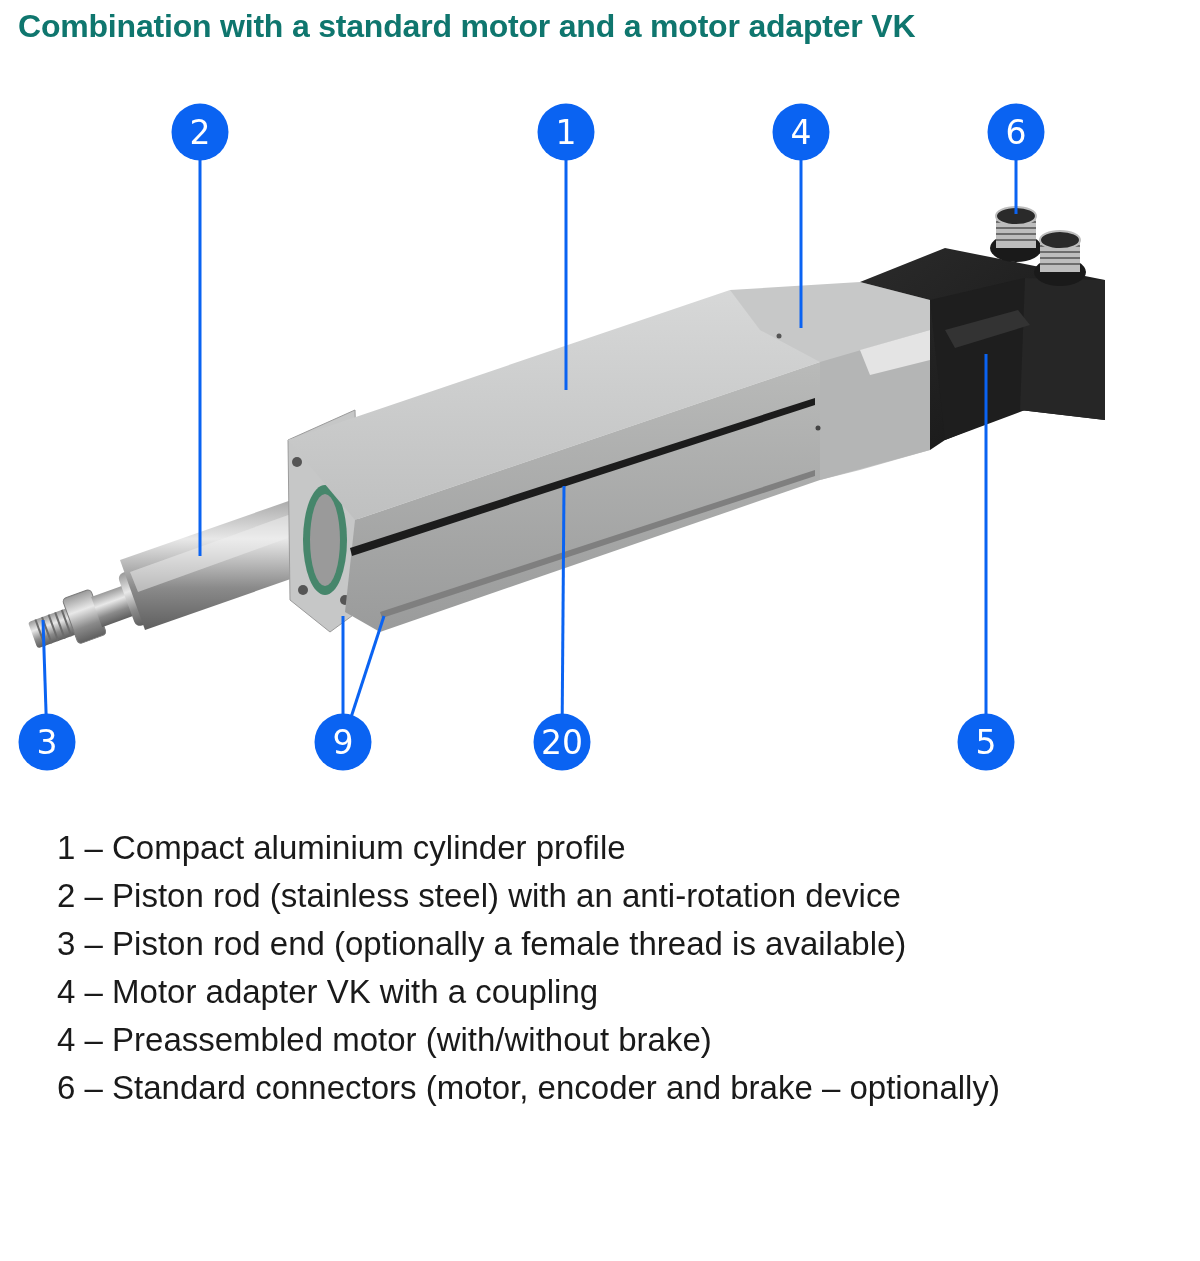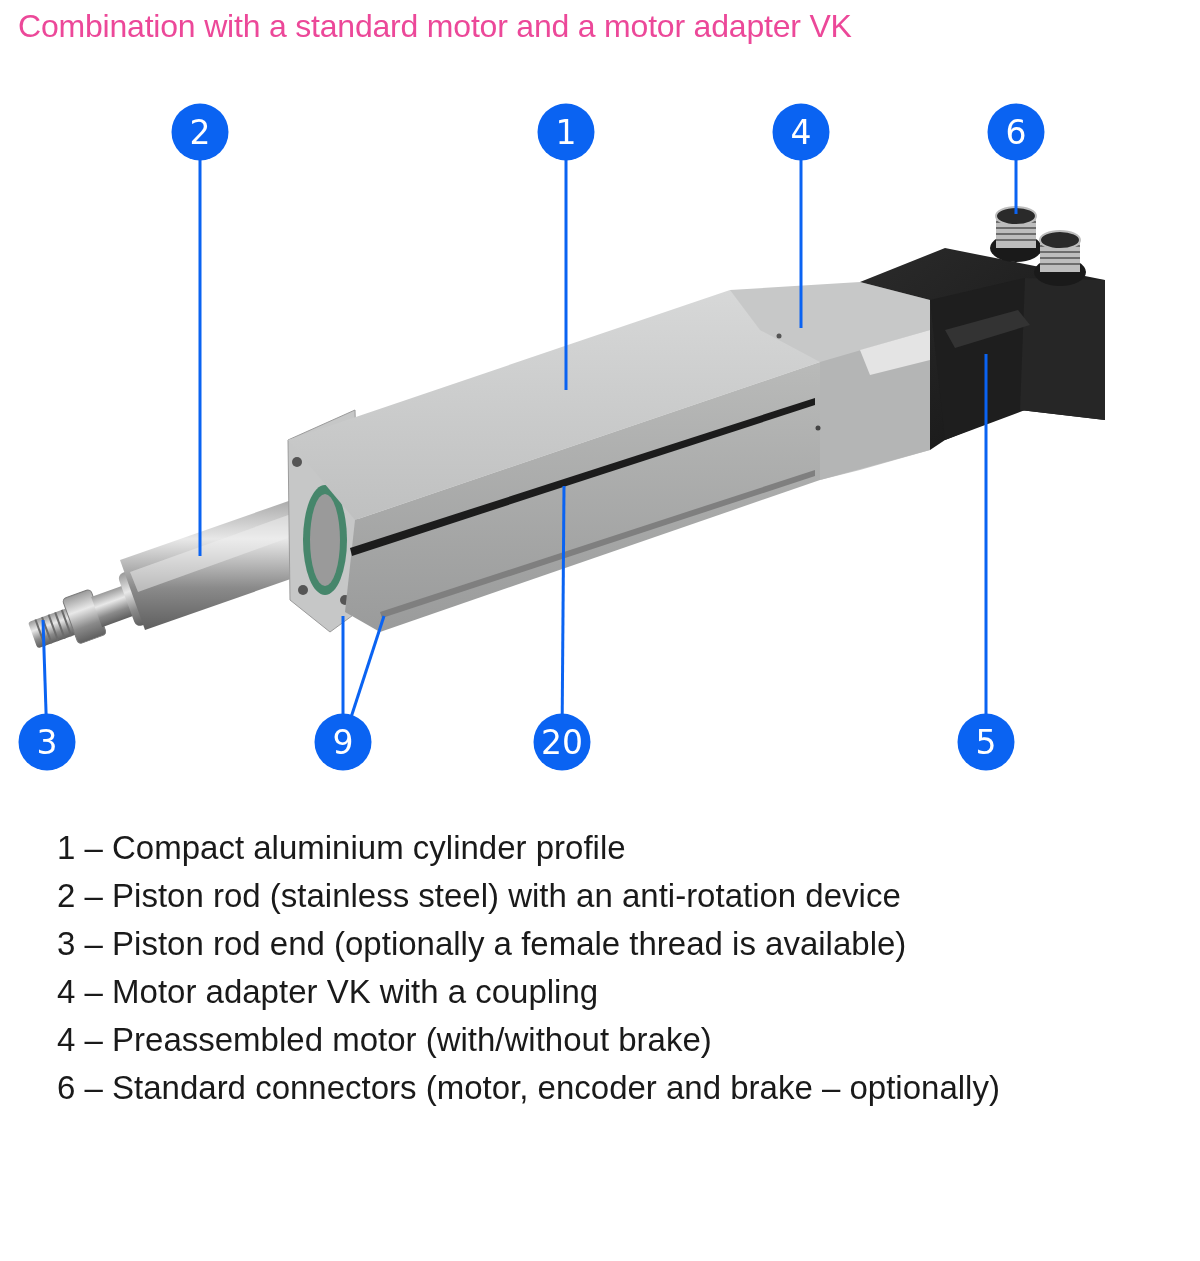--- a/index.html
+++ b/index.html
@@ -1,19 +1,19 @@
 <!DOCTYPE html>
 <html><head>
   <meta charset="utf-8">
   <style>
     html, body { margin: 0; padding: 0; background: #ffffff; }
     body { width: 1200px; height: 1261px; position: relative; overflow: hidden;
            font-family: "Liberation Sans", "DejaVu Sans", sans-serif; color: #1a1a1a; }
-    .title { position: absolute; left: 18px; top: 8px; font-size: 32px; font-weight: 400;
-             letter-spacing: -0.2px; color: #ec4899; white-space: nowrap; }
+    .title { position: absolute; left: 18px; top: 8px; font-size: 32px; font-weight: 700;
+             letter-spacing: -0.2px; color: #0f766e; white-space: nowrap; }
     .diagram { position: absolute; left: 0; top: 80px; width: 1200px; height: 720px; }
     .diagram svg { position: absolute; left: 0; top: 0; }
     .badge { position: absolute; width: 57px; height: 57px; border-radius: 50%;
              background: #0a63f2; color: #ffffff; font-size: 33px; display: flex;
              align-items: center; justify-content: center; font-family: "DejaVu Sans", sans-serif;
              transform: translate(-50%, -50%); }
     .legend { position: absolute; left: 18px; top: 824px; width: 1180px; margin-left: 39px; }
     .legend-item { font-size: 33px; line-height: 48px; color: #1a1a1a; white-space: nowrap; }
     .legend-item.wrap { white-space: normal; line-height: 44px; }
   </style>

